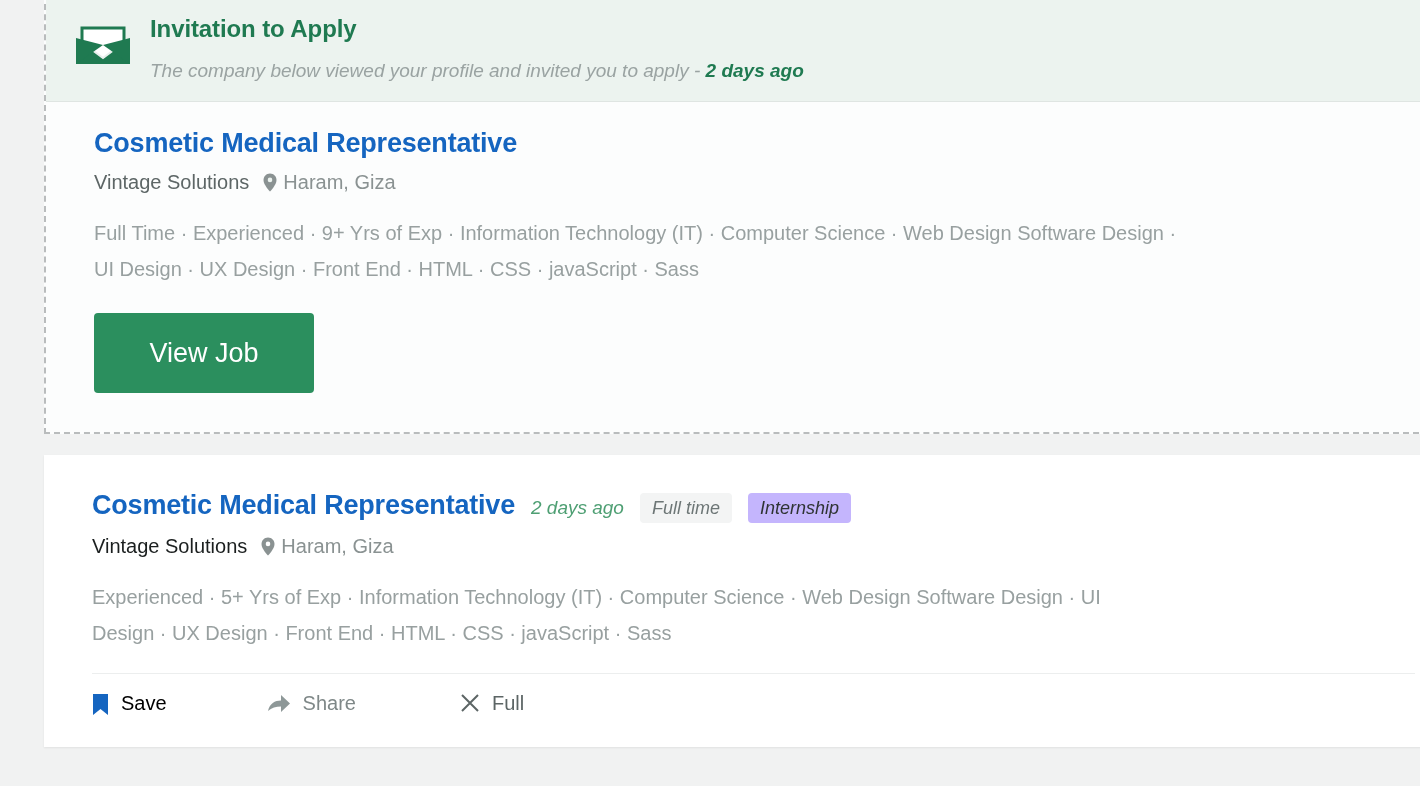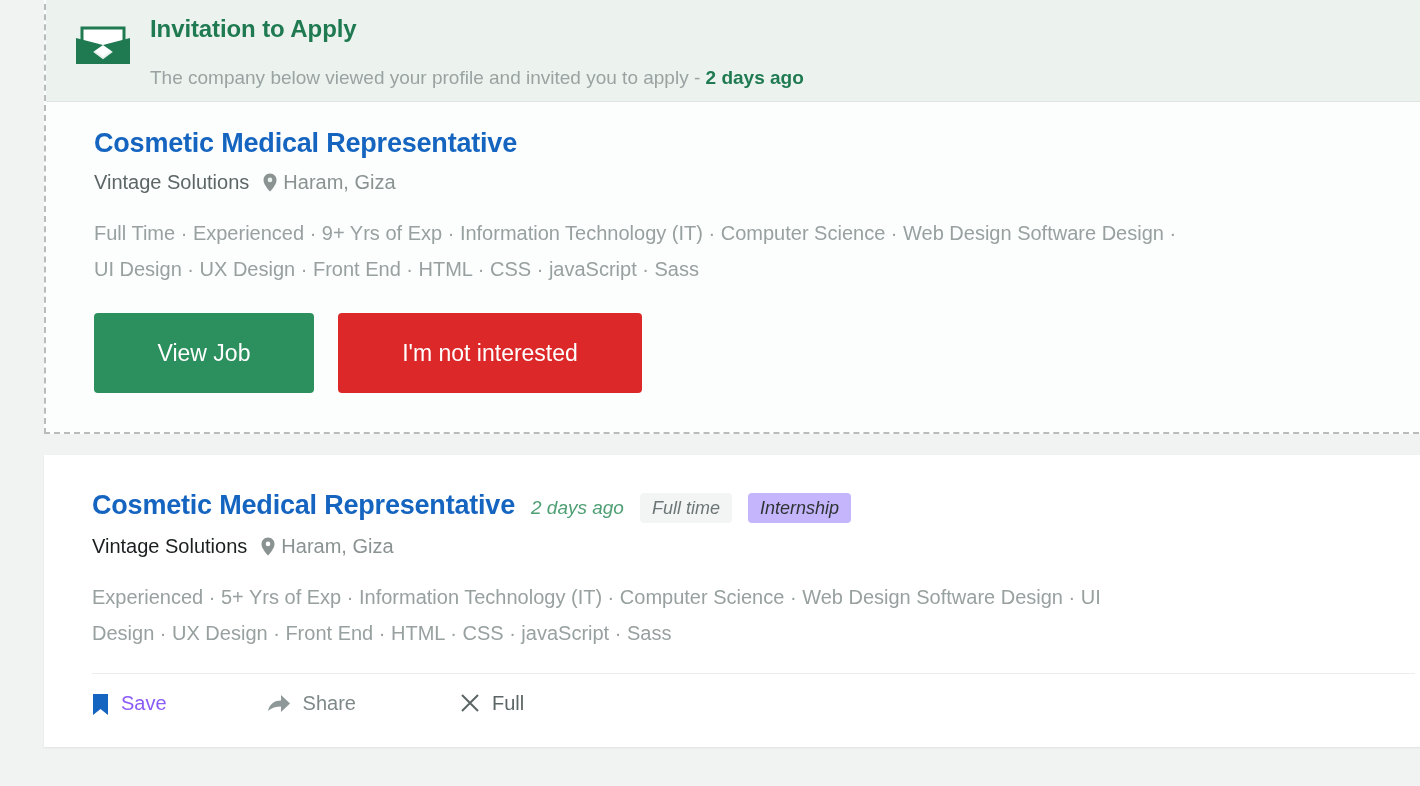--- a/index.html
+++ b/index.html
@@ -65,22 +65,23 @@
     font-weight: bold;
     color: #1f7a51;
     letter-spacing: -0.1px;
     line-height: 30px;
   }
 
   .invite-sub {
     font-size: 19px;
     color: #9aa3a2;
     line-height: 30px;
-    margin-top: 19px;
+    margin-top: 12px;
     white-space: nowrap;
+    font-style: italic;
   }
   .invite-sub .sep { color: #9aa3a2; }
   .invite-sub .ago {
     color: #1f7a51;
     font-weight: bold;
   }
 
   
   .invite-body { padding: 24px 24px 0 48px; }
 
@@ -119,21 +120,21 @@
     display: flex;
     gap: 24px;
     padding-bottom: 30px;
   }
 
   .btn {
     border: none;
     border-radius: 4px;
     color: #ffffff;
     font-family: "Liberation Sans", sans-serif;
-    font-size: 23px;
+    font-size: 27px;
     line-height: 1;
     cursor: pointer;
     padding: 0 22px;
     height: 80px;
     display: inline-flex;
     align-items: center;
     justify-content: center;
   }
   .btn-view { background: #2b8f5e; min-width: 220px; }
   .btn-not  { background: #dc2828; min-width: 304px; }
@@ -223,21 +224,21 @@
     padding: 16px 24px 0 48px;
   }
   .action {
     display: inline-flex;
     align-items: center;
     gap: 12px;
     cursor: pointer;
     font-size: 20px;
     line-height: 26px;
   }
-  .action-save  { color: #8b5cf6; margin-right: 100px; align-items: flex-end; }
+  .action-save  { color: #000000; margin-right: 100px; align-items: flex-end; }
   .action-share { color: #7f8888; margin-right: 104px; }
   .action-hide  { color: #5c6565; }
 
   .ico { display: inline-flex; align-items: center; }
 </style>
 </head>
 <body>
 
 <div id="page">
 
@@ -274,21 +275,20 @@
             <circle cx="7" cy="6.9" r="2.3" fill="#ecf3ef"></circle>
           </svg>
         </span>
         <span class="loc">Haram, Giza</span>
       </div>
 
       <div class="tag-line">Full Time · Experienced · 9+ Yrs of Exp · Information Technology (IT) · Computer Science · Web Design Software Design · UI Design · UX Design · Front End · HTML · CSS · javaScript · Sass</div>
 
       <div class="btn-row">
         <button class="btn btn-view">View Job</button>
-        <button class="btn btn-not">I'm not interested</button>
       </div>
     </div>
   </div>
 
   <div id="job-card">
 
     <div class="job-body">
 
       <div class="job-head-row">
         <a class="job-title-link2">Cosmetic Medical Representative</a>

